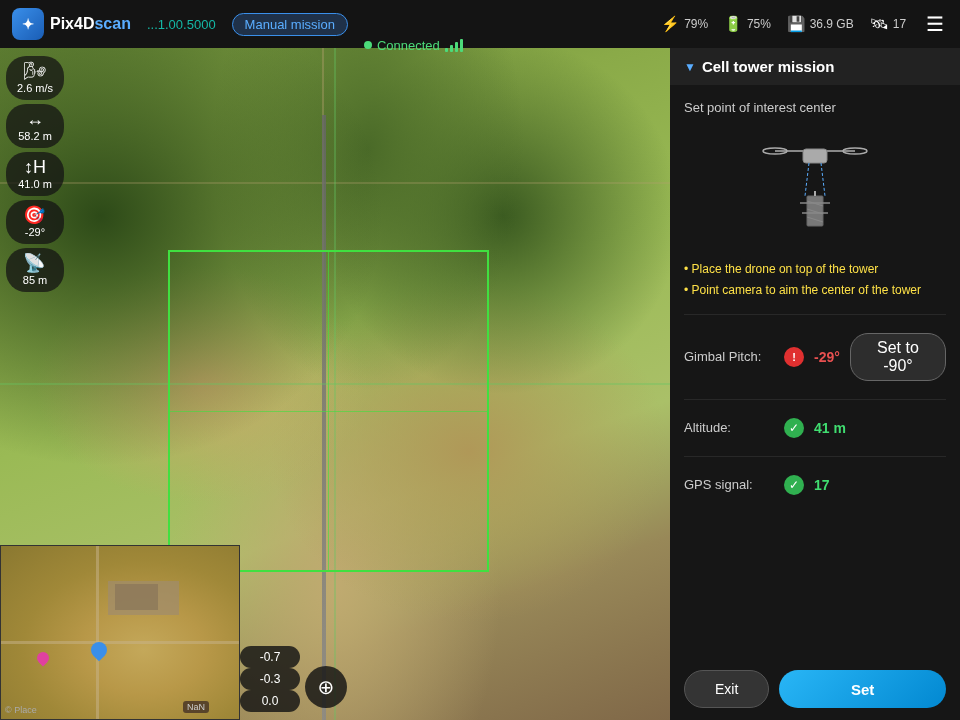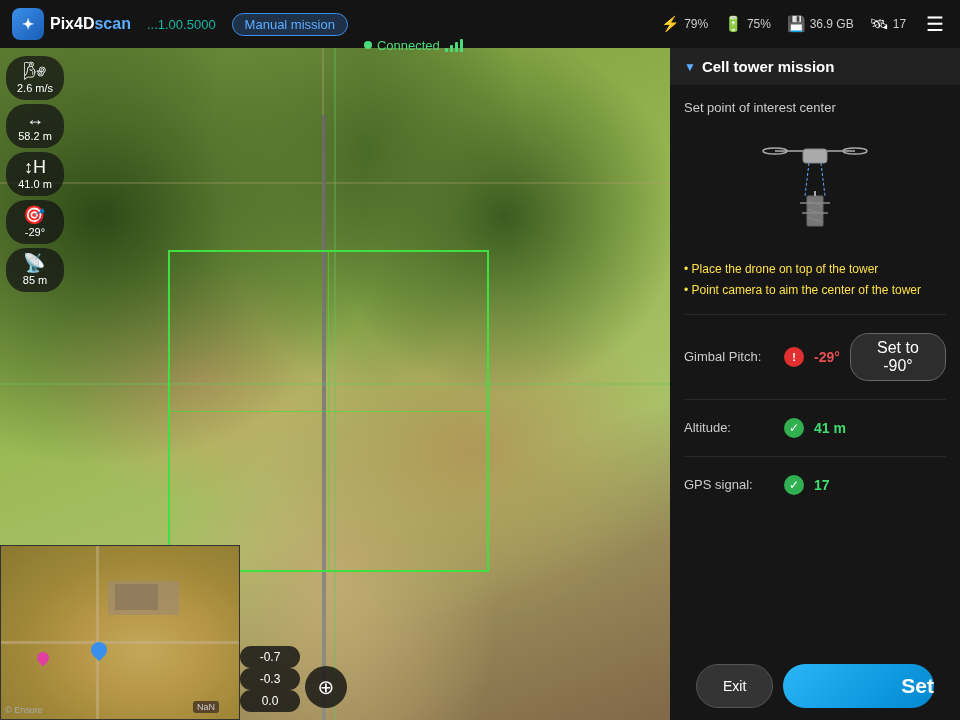--- a/index.html
+++ b/index.html
@@ -353,52 +353,52 @@
       padding: 5px 14px;
       cursor: pointer;
     }
     .divider {
       height: 1px;
       background: rgba(255,255,255,0.08);
     }
 
     
     .panel-footer {
-      padding: 12px 26px;
+      padding: 12px 14px;
       display: flex;
       gap: 10px;
     }
     .btn-exit {
       flex: 1;
       background: rgba(60,60,60,0.8);
       border: 1px solid #555;
       border-radius: 22px;
       color: #fff;
       font-size: 14px;
       padding: 10px 0;
       cursor: pointer;
       text-align: center;
     }
     .btn-set {
       flex: 2;
       background: linear-gradient(135deg, #29b6f6, #0288d1);
       border: none;
       border-radius: 22px;
       color: #fff;
-      font-size: 21px;
+      font-size: 15px;
       font-weight: 600;
       padding: 10px 0;
       cursor: pointer;
-      text-align: right;
+      text-align: center;
     }
 
     
     .nan-badge {
       position: absolute;
-      bottom: 6px; right: 20px;
+      bottom: 6px; right: 30px;
       background: rgba(80,60,40,0.9);
       color: #ccc;
       font-size: 9px;
       padding: 1px 4px;
       border-radius: 3px;
     }
 
     
     .mini-road {
       position: absolute;
@@ -505,21 +505,21 @@
     <div class="mini-map-building" style="top:22%;left:48%;width:18%;height:15%;background:rgba(140,120,90,0.8);"></div>
 
     <div class="mini-road" style="top:0;left:40%;width:3px;height:100%;"></div>
     <div class="mini-road" style="top:55%;left:0;right:0;height:3px;"></div>
 
     <div class="mini-map-pin-blue"></div>
     <div class="mini-map-pin-pink"></div>
 
     <span class="nan-badge">NaN</span>
 
-    <span class="mapbox-label">© Ensure</span>
+    <span class="mapbox-label">© Place</span>
   </div>
 </div>
 
 <div id="telemetry-col">
   <div class="telem-widget">-0.7</div>
   <div class="telem-widget">-0.3</div>
   <div class="telem-widget">0.0</div>
 </div>
 
 <div id="compass-btn">⊕</div>

